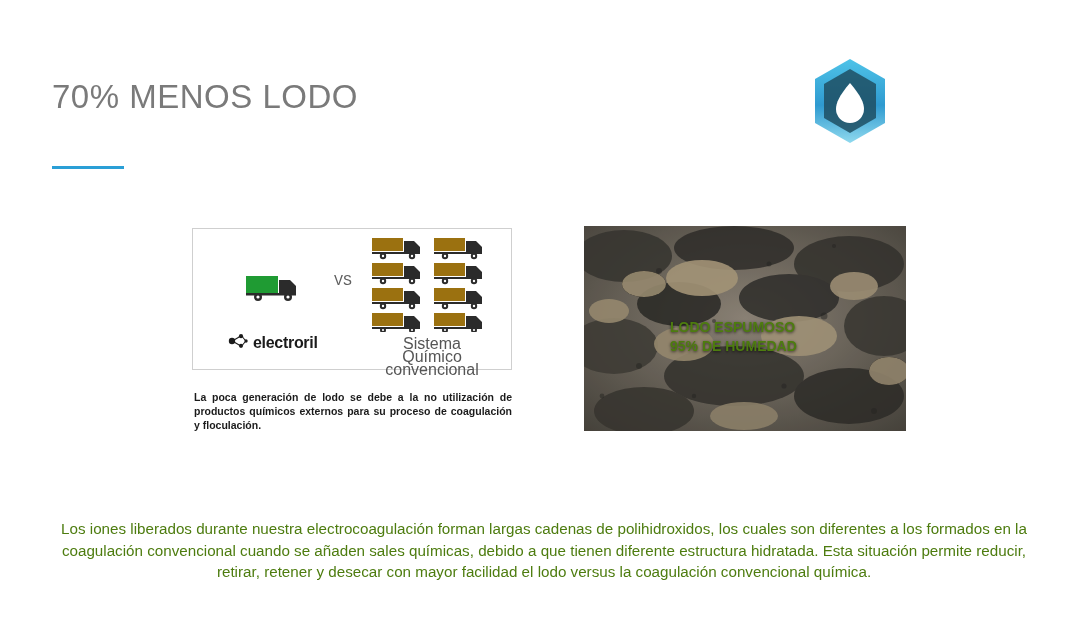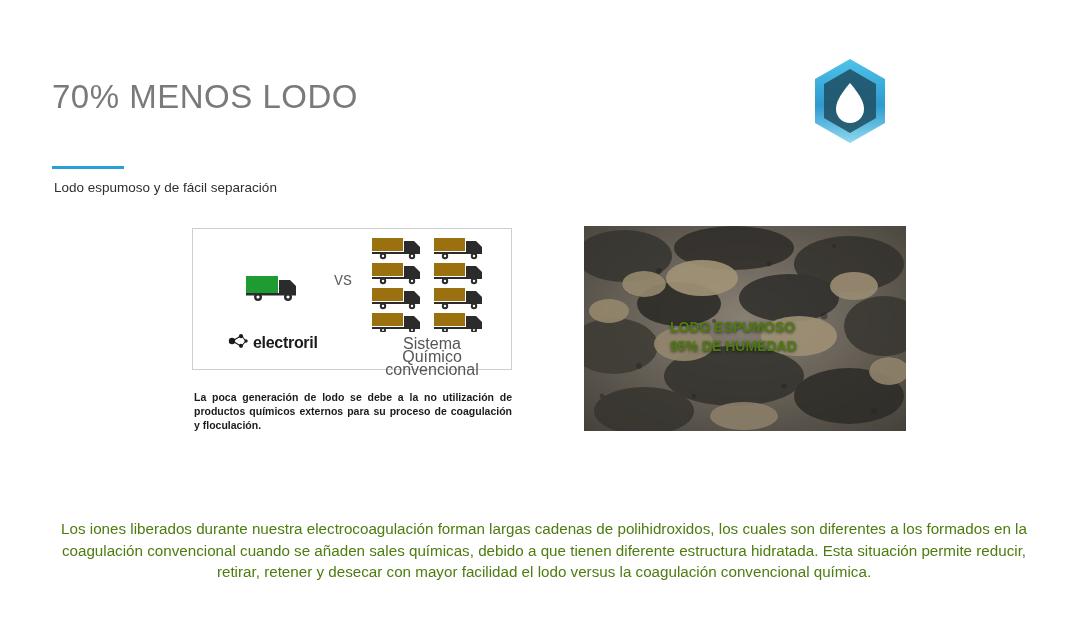--- a/index.html
+++ b/index.html
@@ -178,21 +178,20 @@
 </style>
 </head>
 <body>
 
 <div class="slide">
 
   <div class="title-block">
     <div class="title-line1">70% MENOS LODO</div>
   </div>
   <div class="title-underline"></div>
-  <div class="subtitle">Lodo espumoso y de fácil separación</div>
 
   <div class="logo">
     <svg width="82" height="90" viewBox="0 0 82 90" xmlns="http://www.w3.org/2000/svg">
       <defs>
         <linearGradient id="hexgrad" x1="0" y1="0" x2="0" y2="1">
           <stop offset="0%" stop-color="#4fc3e8"></stop>
           <stop offset="55%" stop-color="#2e9ad0"></stop>
           <stop offset="100%" stop-color="#8fd9ee"></stop>
         </linearGradient>
       </defs>

